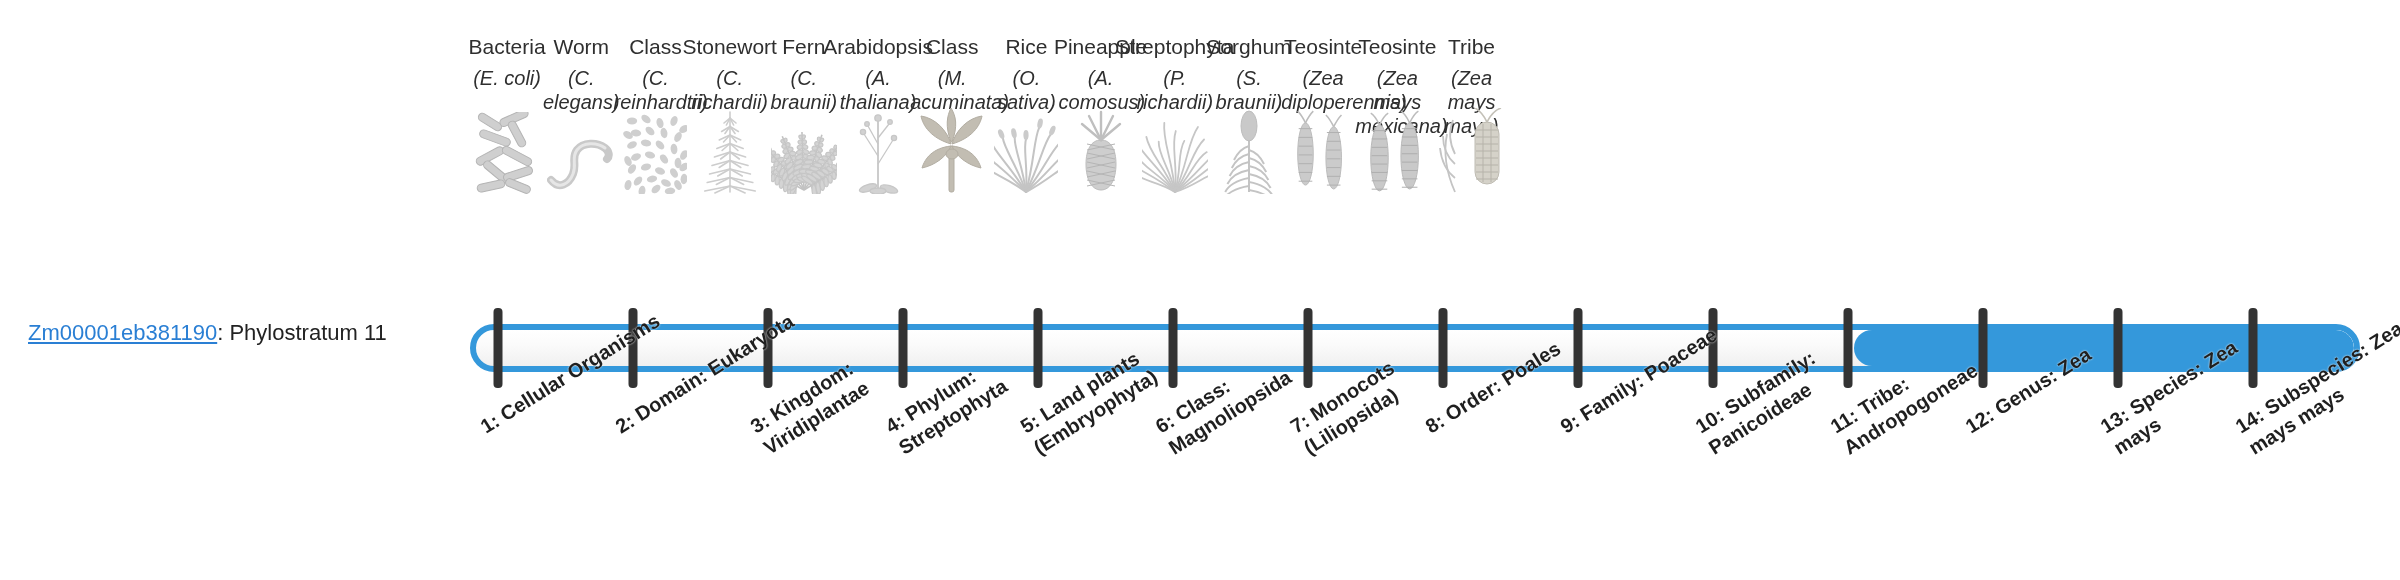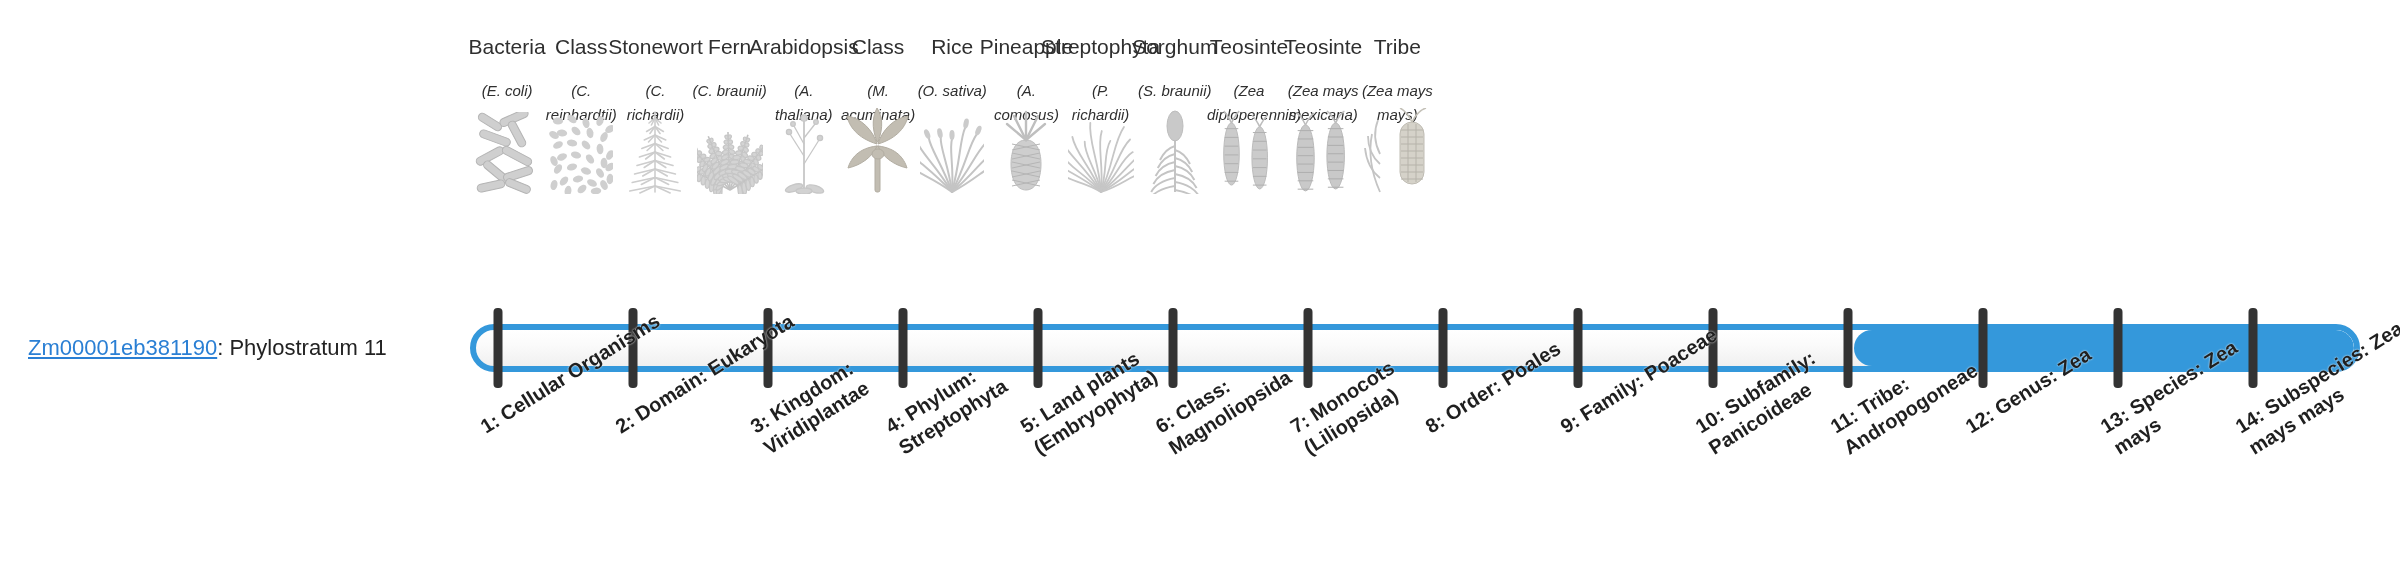--- a/index.html
+++ b/index.html
@@ -20,31 +20,30 @@
     left:470px; top:34px;
     width:1890px; height:170px;
     display:flex;
   }
   .species-col{
     width:74.2px;
     display:flex;
     flex-direction:column;
     align-items:center;
     position:relative;
-    gap:13px;
   }
   .species-common{
     font-size:21px;
     line-height:26px;
     color:#2f2f2f;
     text-align:center;
     white-space:nowrap;
   }
   .species-latin{
-    font-size:15px;
+    font-size:20px;
     line-height:24px;
     font-style:italic;
     color:#2f2f2f;
     text-align:center;
     margin-top:6px;
     max-width:84px;
   }
   .species-art{
     position:absolute;
     top:74px;
@@ -85,21 +84,21 @@
     width:9px;
     height:80px;
     background:#333333;
     border-radius:4px;
     transform:translateX(-50%);
   }
 
   
   #gene-label{
     position:absolute;
-    left:28px; top:333px;
+    left:28px; top:318px;
     font-size:22px;
     line-height:30px;
     color:#222222;
     white-space:nowrap;
   }
   #gene-id{
     color:#2a7fd4;
     text-decoration:underline;
     cursor:pointer;
   }
@@ -135,20 +134,30 @@
               <rect x="24" y="2" width="30" height="8" rx="4" transform="rotate(-24 39 6)"></rect>
               <rect x="4" y="22" width="32" height="8" rx="4" transform="rotate(20 20 26)"></rect>
               <rect x="28" y="18" width="28" height="8" rx="4" transform="rotate(62 42 22)"></rect>
               <rect x="0" y="40" width="30" height="8" rx="4" transform="rotate(-28 15 44)"></rect>
               <rect x="26" y="40" width="32" height="8" rx="4" transform="rotate(28 42 44)"></rect>
               <rect x="6" y="56" width="30" height="8" rx="4" transform="rotate(40 21 60)"></rect>
               <rect x="28" y="58" width="30" height="8" rx="4" transform="rotate(-18 43 62)"></rect>
               <rect x="2" y="70" width="28" height="8" rx="4" transform="rotate(-12 16 74)"></rect>
               <rect x="30" y="70" width="26" height="8" rx="4" transform="rotate(22 43 74)"></rect>
             </g>
+          </svg>
+        </div>
+      </div>
+      <div class="species-col">
+        <div class="species-common">Worm</div>
+        <div class="species-latin">(C. elegans)</div>
+        <div class="species-art">
+          <svg width="68" height="60" viewBox="0 0 68 60">
+            <path d="M4 46 C 12 56, 22 50, 26 40 C 30 30, 24 24, 30 16 C 36 8, 50 8, 58 14 C 62 17, 63 22, 60 25" fill="none" stroke="#c9c9c9" stroke-width="8" stroke-linecap="round"></path>
+            <path d="M4 46 C 12 56, 22 50, 26 40 C 30 30, 24 24, 30 16 C 36 8, 50 8, 58 14" fill="none" stroke="#e6e6e6" stroke-width="3" stroke-linecap="round"></path>
           </svg>
         </div>
       </div>
       <div class="species-col">
         <div class="species-common">Class</div>
         <div class="species-latin">(C. reinhardtii)</div>
         <div class="species-art">
           <svg width="64" height="82" viewBox="0 0 64 82">
             <g fill="#cfcfcf">
               <ellipse cx="9" cy="9" rx="5.2" ry="3.4" transform="rotate(0 9 9)"></ellipse>

